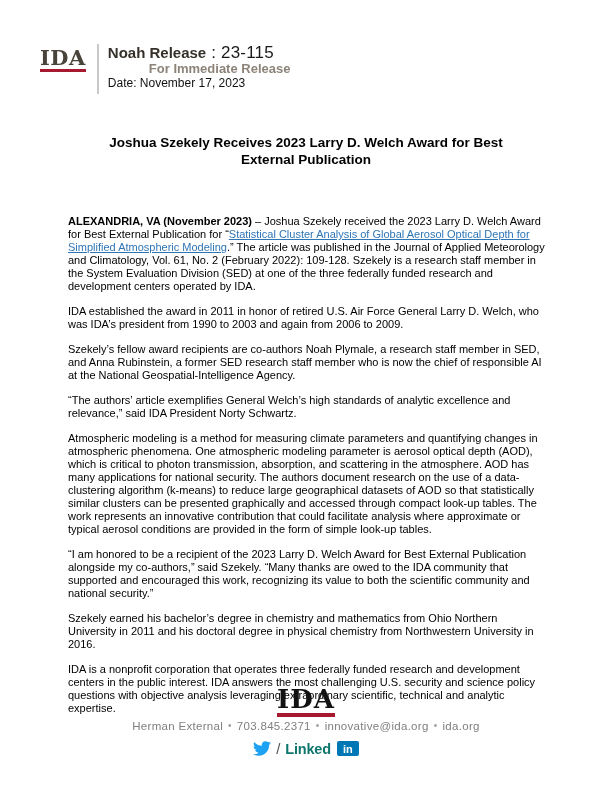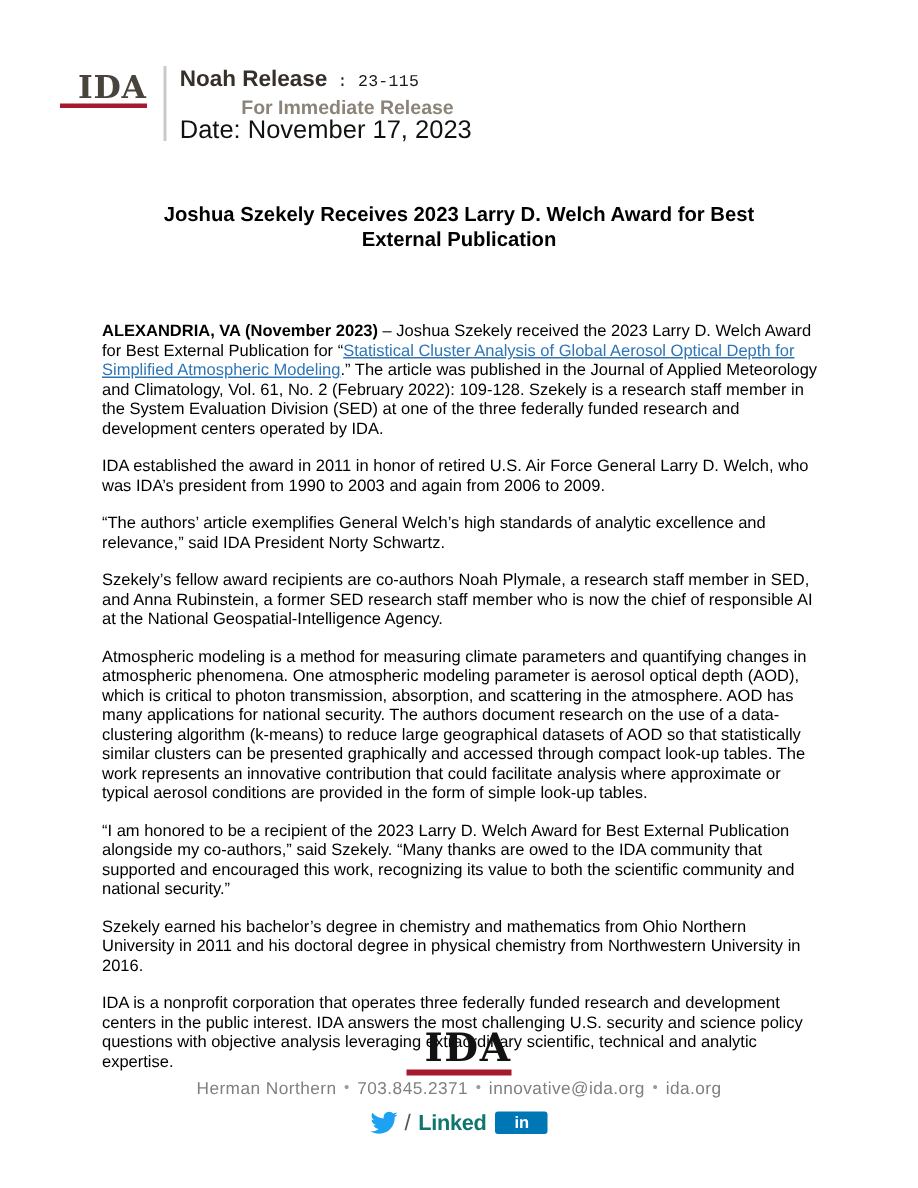--- a/index.html
+++ b/index.html
@@ -8,28 +8,28 @@
     width:612px; height:792px; margin:0 auto; background:#ffffff;
     position:relative; font-family:"Liberation Sans", sans-serif; color:#000;
     overflow:hidden;
   }
 
   
   .header { position:absolute; top:44px; left:40px; display:flex; align-items:flex-start; }
   .hlogo { margin-top:4px; }
   .logo-word {
     font-family:"DejaVu Serif", serif; font-weight:700;
-    font-size:21px; line-height:20px; color:#49443B; letter-spacing:0.5px;margin-left:12px;
+    font-size:21px; line-height:20px; color:#49443B; letter-spacing:0.5px;
   }
   .hlogo .logo-bar { height:3px; background:#A6192E; margin-top:1px; }
   .hdivider { width:2px; height:50px; background:#C9C9C9; margin:0 9px 0 11px; }
   .htext .l1 { font-size:15px; font-weight:700; color:#35312A; line-height:17px; }
-  .htext .l1 .num { font-weight:400; font-size:11px; color:#1a1a1a; letter-spacing:0.2px;font-family:Liberation Mono, monospace; }
+  .htext .l1 .num { font-weight:400; font-size:17px; color:#1a1a1a; letter-spacing:0.2px; }
   .htext .l2 { font-size:13px; font-weight:700; color:#8C8379; line-height:15px;padding-left:41px; }
-  .htext .l3 { font-size:17px; color:#111; line-height:15px; }
+  .htext .l3 { font-size:12px; color:#111; line-height:15px; }
 
   
   .title {
     position:absolute; top:135px; left:86px; width:440px; text-align:center;
     font-size:13.5px; font-weight:700; line-height:16.5px; color:#000;
   }
 
   
   .body { position:absolute; top:183px; left:68px; width:478px; font-size:11px; line-height:13px; color:#000;margin-top:32px; }
   .body p { margin:0 0 12px 0; }
@@ -43,21 +43,21 @@
   .flogo .logo-bar { height:4px; background:#A6192E; margin-top:1px; }
   .org { margin-top:7px; font-size:12px; color:#9B9B9B; letter-spacing:1.5px; }
   .contact { margin-top:3px; font-size:11.5px; color:#7F7F7F; letter-spacing:0.3px; }
   .contact .sep { color:#9B9B9B; margin:0 5px; font-size:10px; vertical-align:1px; }
   .social { margin-top:8px; display:flex; justify-content:center; align-items:center; gap:4px; }
   .social svg { display:block; }
   .social .slash { color:#555; font-size:15px; margin:0 1px; }
   .social .linked { font-weight:700; font-size:14.5px; color:#0f766e; letter-spacing:-0.2px; }
   .social .in-badge {
     background:#0077B5; color:#fff; font-weight:700; font-size:11px;
-    width:35px; height:15px; border-radius:2px;
+    width:22px; height:15px; border-radius:2px;
     display:inline-flex; align-items:center; justify-content:center; margin-left:2px;
   }
 </style>
 </head>
 <body>
 
 <div class="page">
 
   <div class="header">
     <div class="hlogo">
@@ -70,35 +70,35 @@
       <div class="l2">For Immediate Release</div>
       <div class="l3">Date: November 17, 2023</div>
     </div>
   </div>
 
   <div class="title">Joshua Szekely Receives 2023 Larry D. Welch Award for Best External Publication</div>
 
   <div class="body">
     <p><span class="lead">ALEXANDRIA, VA (November 2023)</span><span> – Joshua Szekely received the 2023 Larry D. Welch Award for Best External Publication for “</span><a>Statistical Cluster Analysis of Global Aerosol Optical Depth for Simplified Atmospheric Modeling</a><span>.” The article was published in the Journal of Applied Meteorology and Climatology, Vol. 61, No. 2 (February 2022): 109-128. Szekely is a research staff member in the System Evaluation Division (SED) at one of the three federally funded research and development centers operated by IDA.</span></p>
     <p>IDA established the award in 2011 in honor of retired U.S. Air Force General Larry D. Welch, who was IDA’s president from 1990 to 2003 and again from 2006 to 2009.</p>
+    <p>Szekely’s fellow award recipients are co-authors Noah Plymale, a research staff member in SED, and Anna Rubinstein, a former SED research staff member who is now the chief of responsible AI at the National Geospatial-Intelligence Agency.</p>
     <p>“The authors’ article exemplifies General Welch’s high standards of analytic excellence and relevance,” said IDA President Norty Schwartz.</p>
-    <p>Szekely’s fellow award recipients are co-authors Noah Plymale, a research staff member in SED, and Anna Rubinstein, a former SED research staff member who is now the chief of responsible AI at the National Geospatial-Intelligence Agency.</p>
     <p>Atmospheric modeling is a method for measuring climate parameters and quantifying changes in atmospheric phenomena. One atmospheric modeling parameter is aerosol optical depth (AOD), which is critical to photon transmission, absorption, and scattering in the atmosphere. AOD has many applications for national security. The authors document research on the use of a data-clustering algorithm (k-means) to reduce large geographical datasets of AOD so that statistically similar clusters can be presented graphically and accessed through compact look-up tables. The work represents an innovative contribution that could facilitate analysis where approximate or typical aerosol conditions are provided in the form of simple look-up tables.</p>
     <p>“I am honored to be a recipient of the 2023 Larry D. Welch Award for Best External Publication alongside my co-authors,” said Szekely. “Many thanks are owed to the IDA community that supported and encouraged this work, recognizing its value to both the scientific community and national security.”</p>
     <p>Szekely earned his bachelor’s degree in chemistry and mathematics from Ohio Northern University in 2011 and his doctoral degree in physical chemistry from Northwestern University in 2016.</p>
     <p>IDA is a nonprofit corporation that operates three federally funded research and development centers in the public interest. IDA answers the most challenging U.S. security and science policy questions with objective analysis leveraging extraordinary scientific, technical and analytic expertise.</p>
   </div>
 
   <div class="footer">
     <div class="flogo">
       <div class="logo-word">IDA</div>
       <div class="logo-bar"></div>
     </div>
     <div class="contact">
-      <span>Herman Northern</span><span class="sep">•</span><span>703.845.2371</span><span class="sep">•</span><span>innovative@ida.org</span><span class="sep">•</span><span>ida.org</span>
+      <span>Herman External</span><span class="sep">•</span><span>703.845.2371</span><span class="sep">•</span><span>innovative@ida.org</span><span class="sep">•</span><span>ida.org</span>
     </div>
     <div class="social">
       <span>
         <svg width="18" height="15" viewBox="0 0 24 20">
           <path fill="#1DA1F2" d="M23.954 2.569c-.885.392-1.83.656-2.825.775 1.014-.611 1.794-1.574 2.163-2.723-.951.564-2.005.974-3.127 1.195C19.268.859 17.987.261 16.571.261c-2.719 0-4.924 2.205-4.924 4.917 0 .39.045.765.127 1.124C7.684 6.109 4.059 4.145 1.633 1.176c-.427.722-.666 1.561-.666 2.475 0 1.71.87 3.213 2.188 4.096-.807-.026-1.566-.248-2.228-.616v.061c0 2.385 1.693 4.374 3.946 4.827-.413.111-.849.171-1.296.171-.314 0-.615-.03-.916-.086.631 1.953 2.445 3.377 4.604 3.417-1.68 1.319-3.809 2.105-6.102 2.105-.39 0-.779-.023-1.17-.067 2.189 1.394 4.768 2.209 7.557 2.209 9.054 0 13.999-7.496 13.999-13.986 0-.209 0-.42-.015-.63.961-.689 1.8-1.56 2.46-2.548l-.04-.035z"></path>
         </svg>
       </span>
       <span class="slash">/</span>
       <span class="linked">Linked</span>
       <span class="in-badge">in</span>

